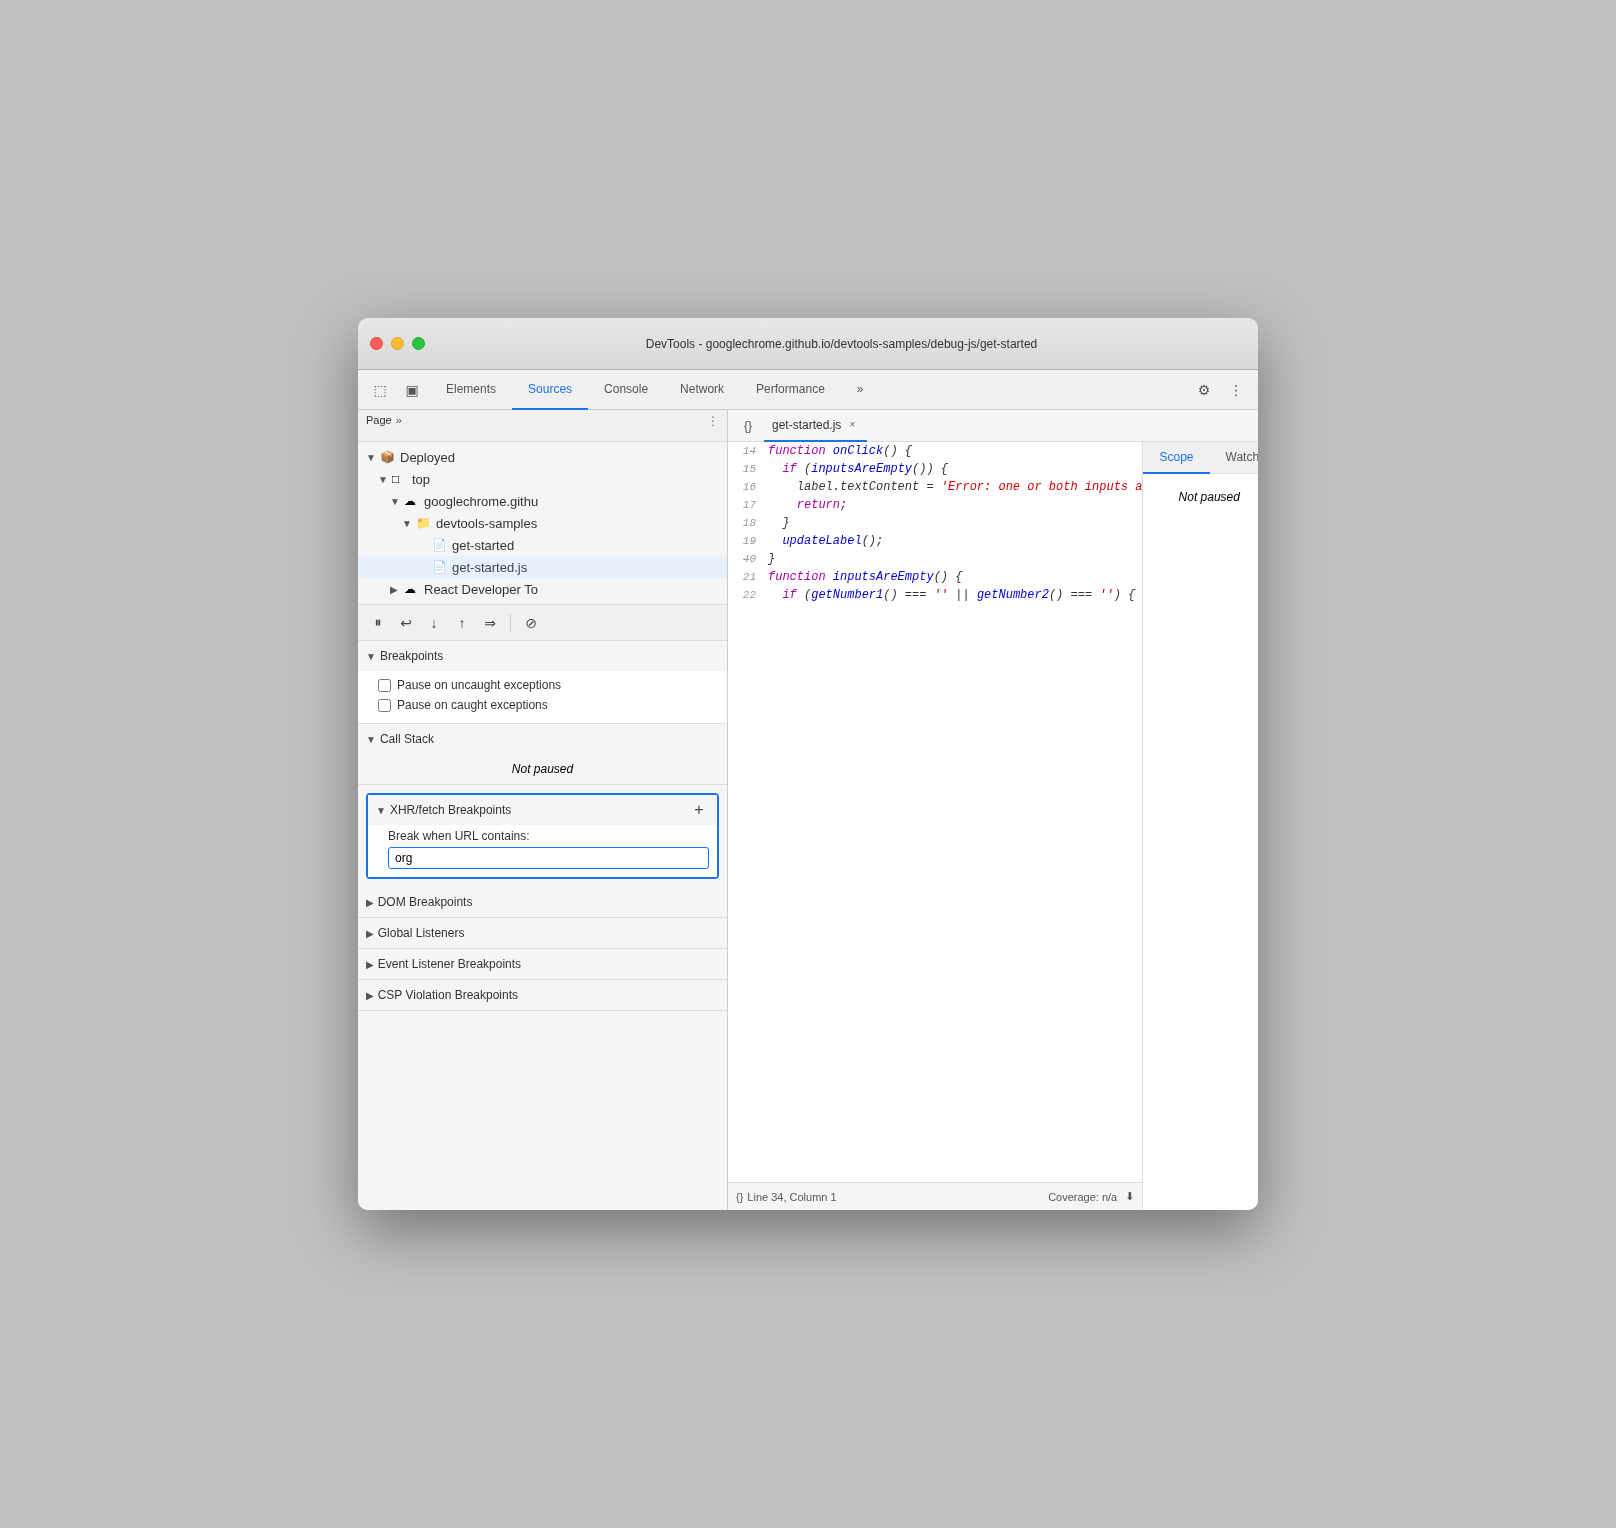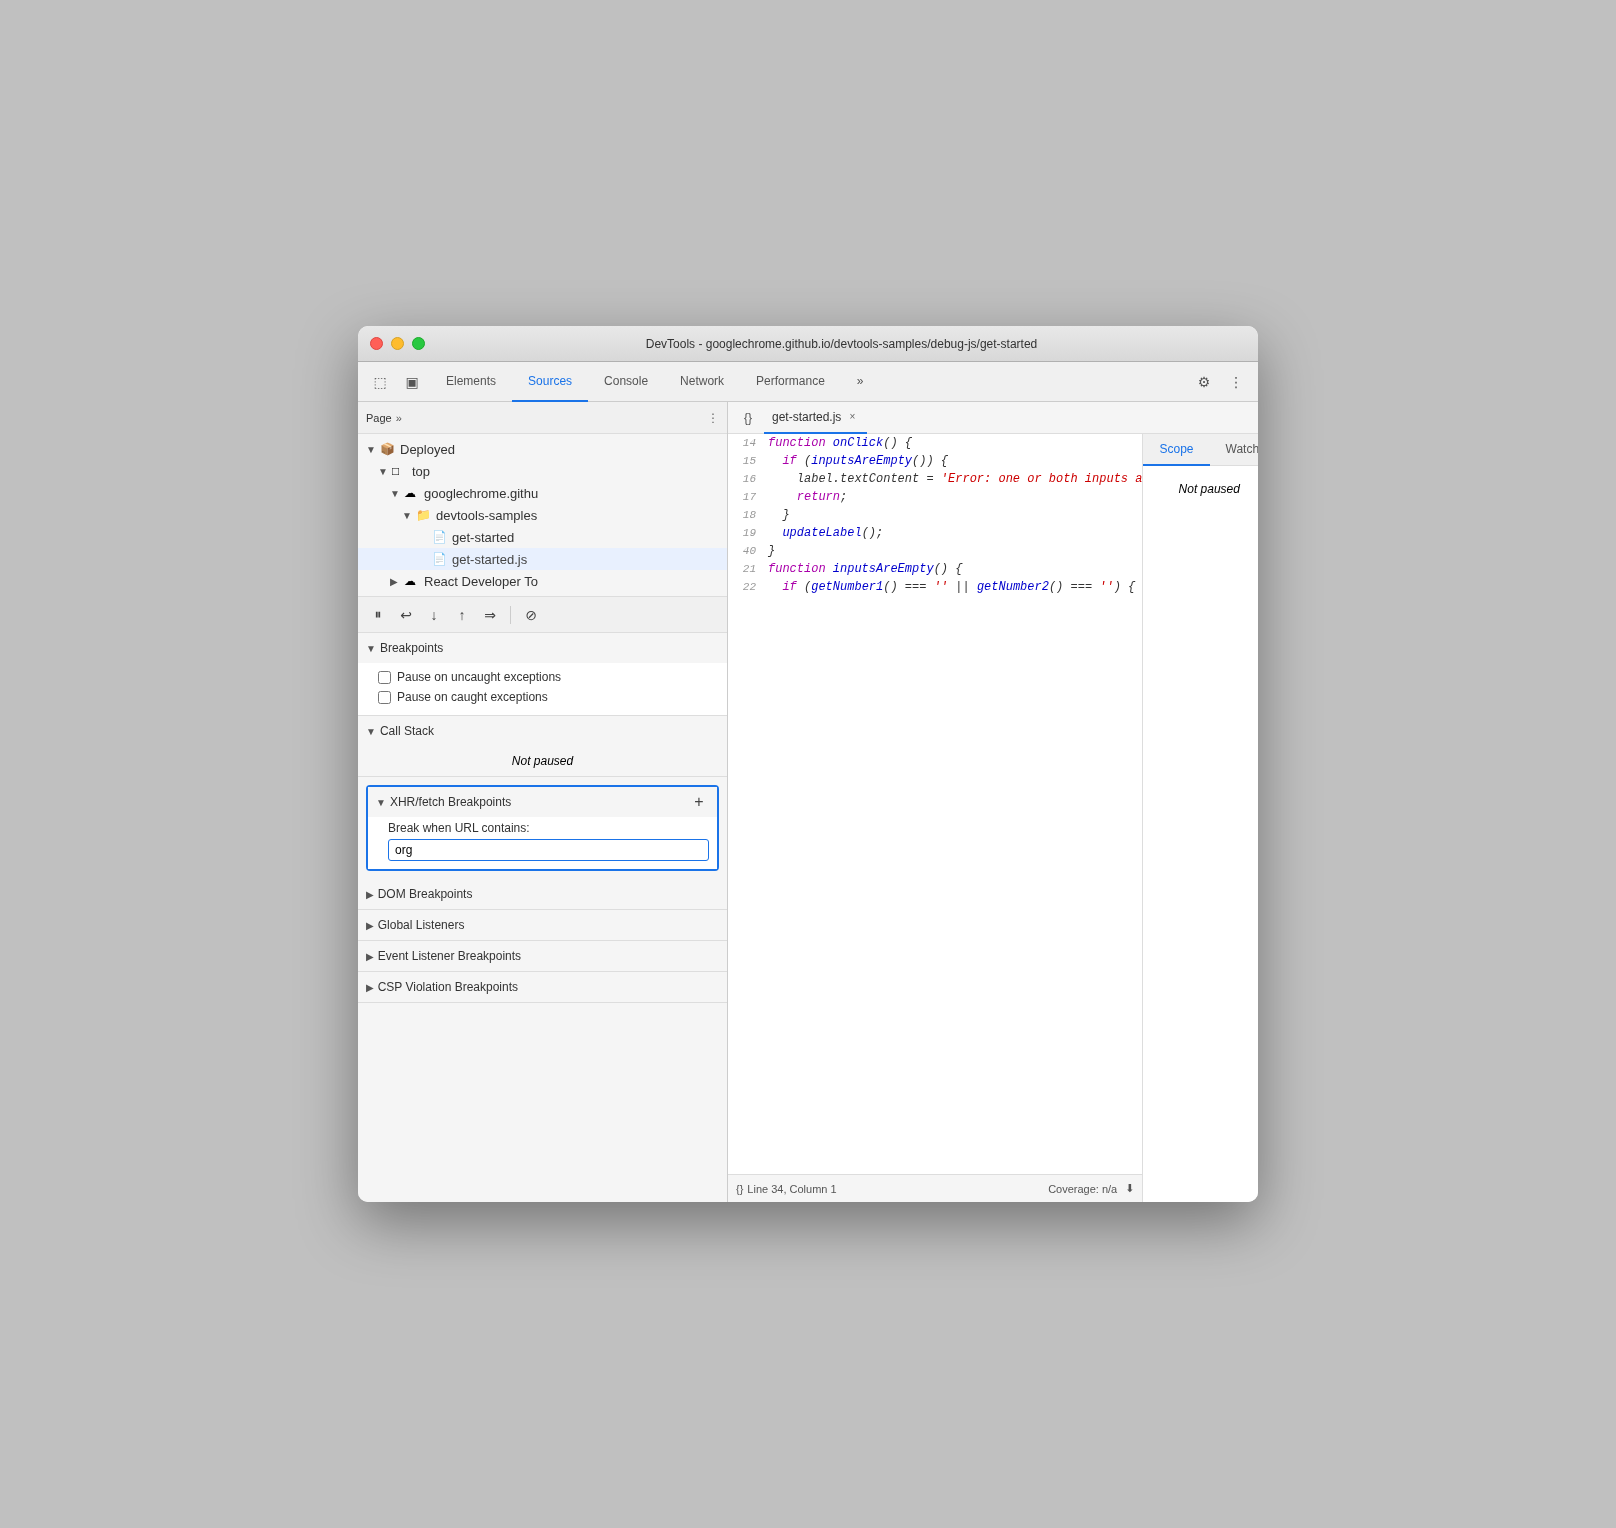--- a/index.html
+++ b/index.html
@@ -13,21 +13,21 @@
     }
     .window {
       width: 900px;
       background: #f5f5f5;
       border-radius: 10px;
       box-shadow: 0 20px 60px rgba(0,0,0,0.4);
       overflow: hidden;
     }
     .titlebar {
       background: linear-gradient(to bottom, #e8e8e8, #d8d8d8);
-      height: 36px;
+      height: 52px;
       display: flex;
       align-items: center;
       padding: 0 12px;
       border-bottom: 1px solid #b0b0b0;
       border-radius: 10px 10px 0 0;
     }
     .traffic-lights {
       display: flex;
       gap: 8px;
       margin-right: 12px;
@@ -105,21 +105,21 @@
     
     .left-panel {
       width: 370px;
       border-right: 1px solid #ccc;
       display: flex;
       flex-direction: column;
       background: #f5f5f5;
     }
     .panel-header {
       display: flex;
-      align-items: center;
+      align-items: flex-start;
       padding: 4px 8px;
       border-bottom: 1px solid #ddd;
       font-size: 11px;
       color: #555;
       height: 32px;
       background: #f0f0f0;
     }
     .panel-header-title {
       font-size: 11px;
       color: #333;

